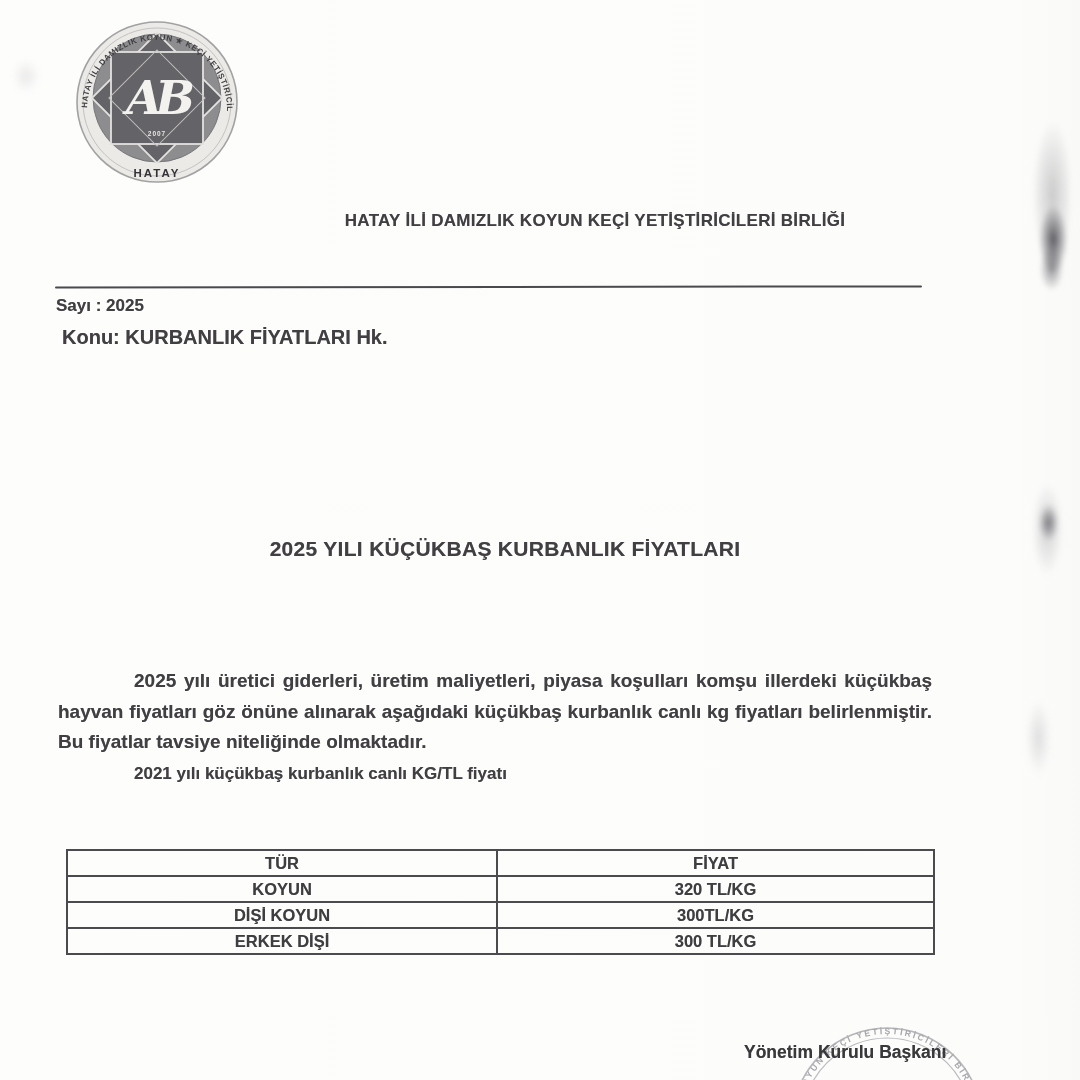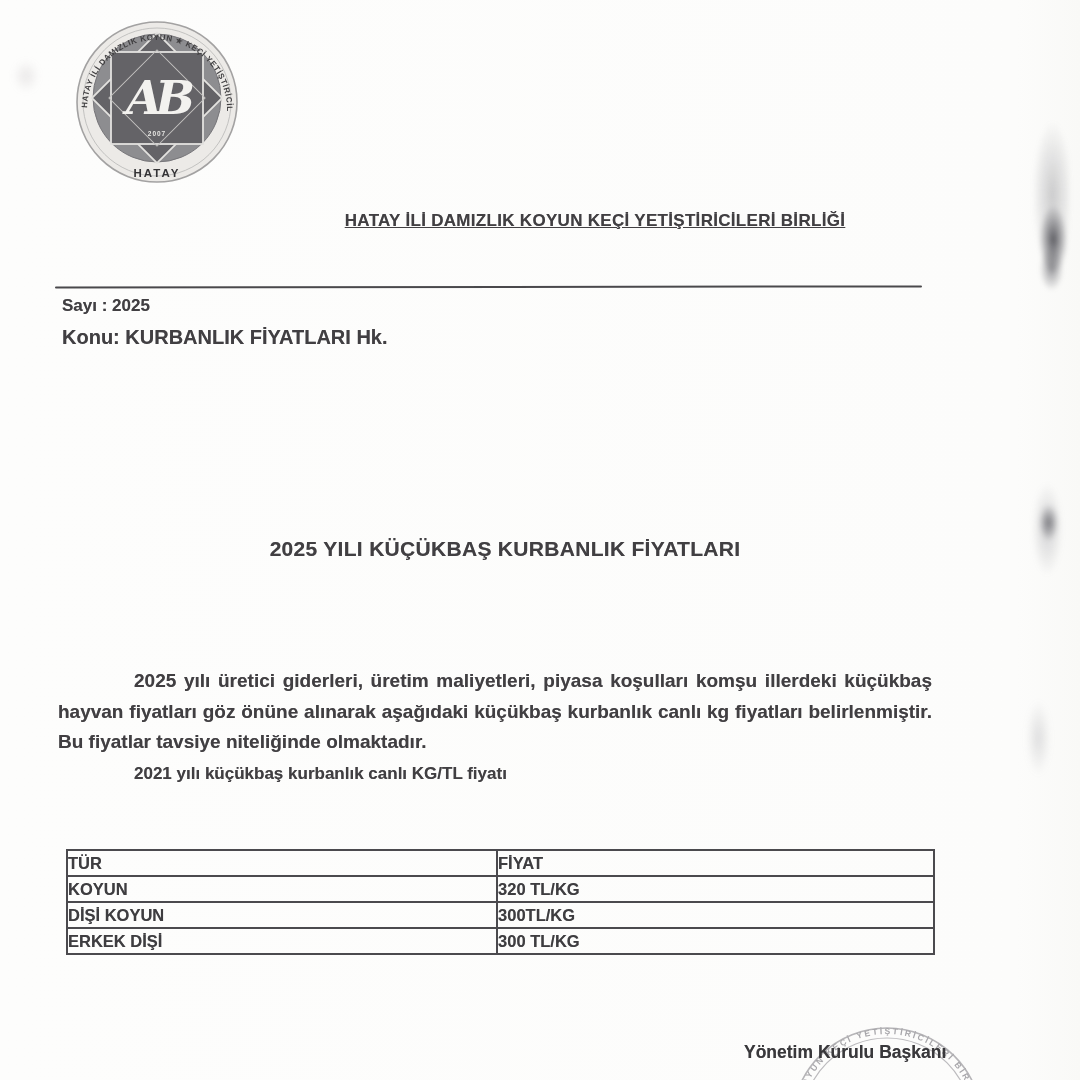--- a/index.html
+++ b/index.html
@@ -20,30 +20,29 @@
     position: absolute;
     font-weight: 700;
     color: #413f42;
     text-shadow: 0 0 0.5px rgba(70,70,74,0.55);
     white-space: nowrap;
   }
   .doc-title {
     top: 211px; left: 260px; width: 670px;
     font-size: 17px; letter-spacing: 0.3px;
     text-align: center;
-    text-decoration: underline;
   }
   .rule {
     position: absolute;
     top: 286px; left: 55px; width: 867px; height: 2px;
     background: #4a494c;
     transform: rotate(-0.08deg);
     border-radius: 1px;
   }
-  .sayi-line { top: 296px; left: 62px; font-size: 17px; }
+  .sayi-line { top: 296px; left: 56px; font-size: 17px; }
   .konu-line { top: 326px; left: 62px; font-size: 20px; }
   .section-heading {
     top: 537px; left: 200px; width: 610px;
     font-size: 21px; letter-spacing: 0.3px;
     text-align: center;
   }
   .paragraph {
     position: absolute;
     top: 666px; left: 58px; width: 874px;
     font-size: 19px; font-weight: 700;
@@ -57,20 +56,21 @@
   .subline { top: 764px; left: 134px; font-size: 17px; }
   table.price-table {
     position: absolute;
     top: 849px; left: 66px; width: 869px;
     border-collapse: collapse;
     table-layout: fixed;
   }
   table.price-table td {
     border: 2px solid #4b4a4e;
     height: 24px;
+    text-align: center;
     vertical-align: middle;
     font-size: 16.5px;
     font-weight: 700;
     color: #3e3d40;
     text-shadow: 0 0 0.5px rgba(70,70,74,0.5);
     padding: 0;
   }
   .sign-title {
     top: 1042px; left: 727px;
     font-size: 17.5px; color: #39383b;

